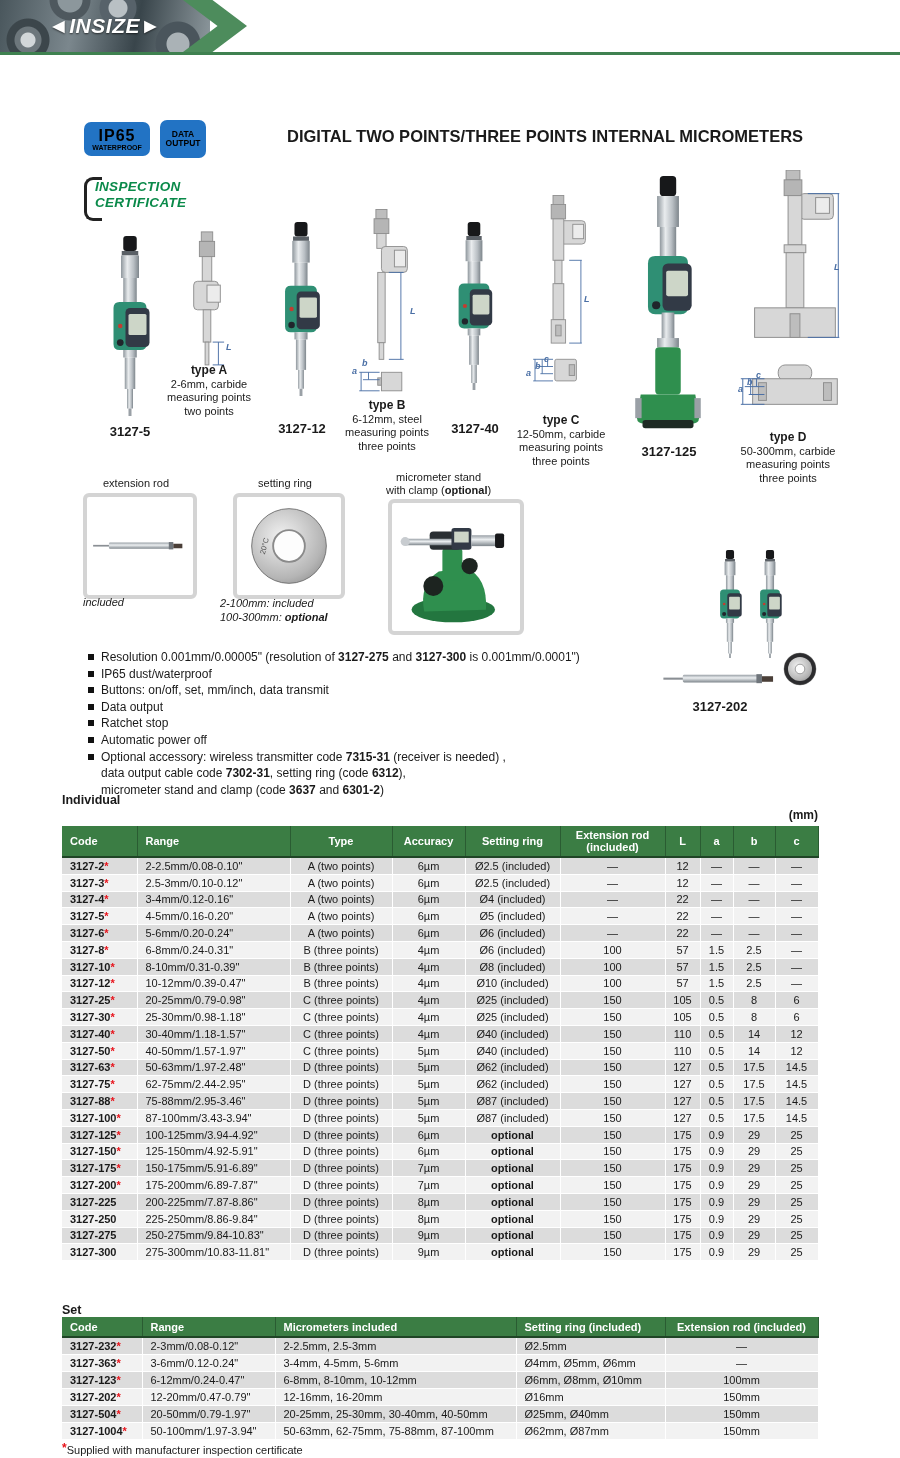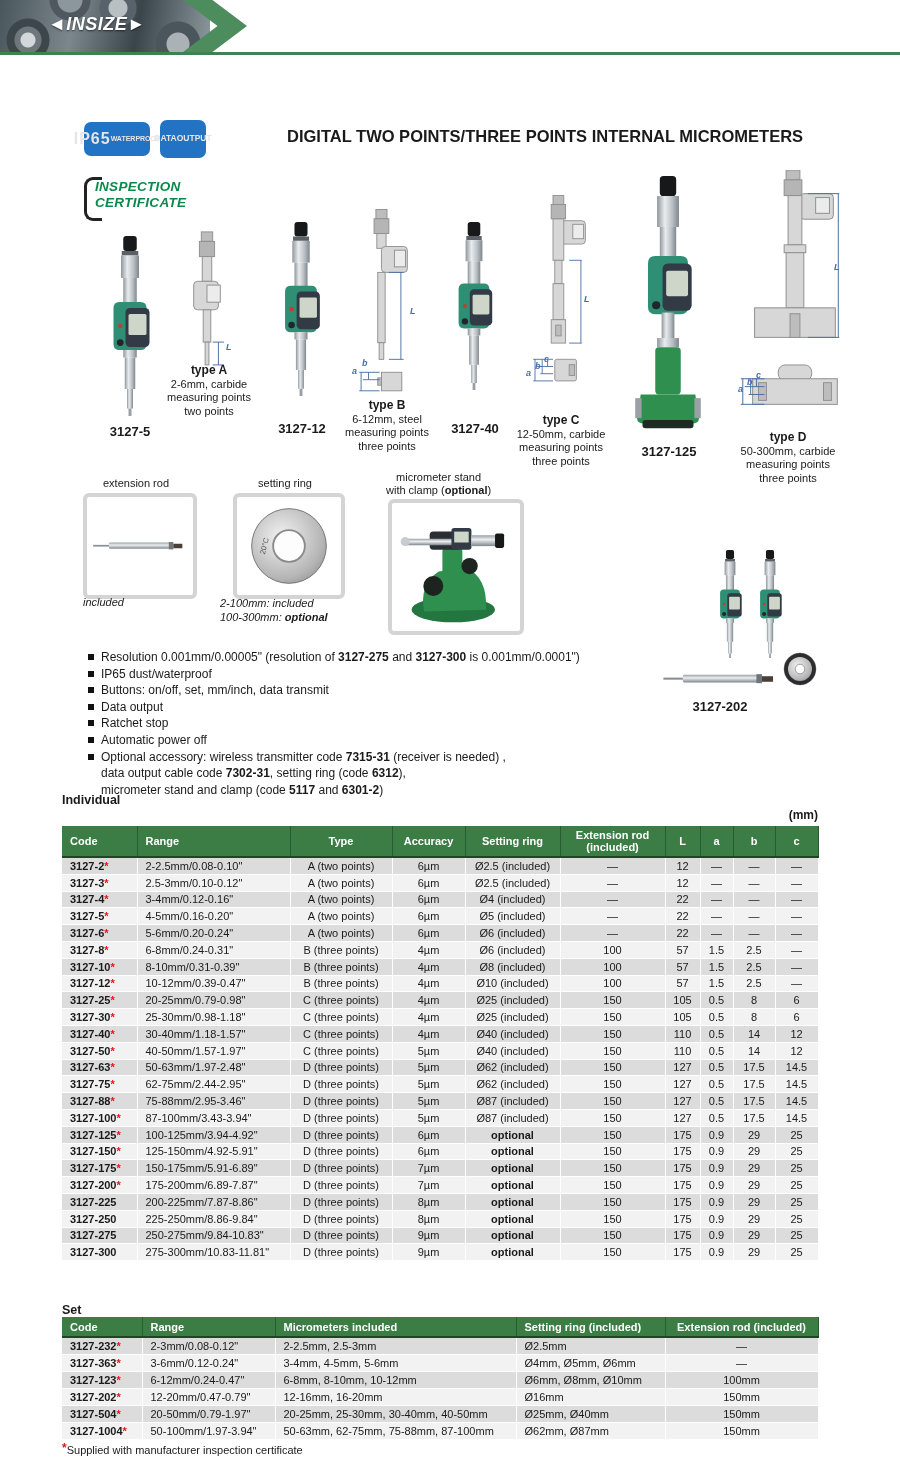--- a/index.html
+++ b/index.html
@@ -8,28 +8,28 @@
   .abs{position:absolute;}
 
   
   .banner-photo{left:0;top:0;width:210px;height:52px;
     background:
       radial-gradient(circle at 28px 40px, #d2d7d9 0 7px, #6d777c 8px 13px, #3c464b 14px 21px, rgba(0,0,0,0) 22px),
       radial-gradient(circle at 118px 8px, #b9c0c4 0 9px, #57626a 10px 18px, rgba(0,0,0,0) 19px),
       radial-gradient(circle at 178px 44px, #aab2b6 0 11px, #4a555c 12px 22px, rgba(0,0,0,0) 23px),
       radial-gradient(circle at 70px 0px, #8c979c 0 12px, #4e585e 13px 20px, rgba(0,0,0,0) 21px),
       linear-gradient(100deg,#49565c,#7b878d 35%,#39454b 65%,#8e999e);}
-  .banner-logo{left:48px;top:14px;font-size:18px;font-weight:700;font-style:italic;color:#fff;
+  .banner-logo{left:48px;top:14px;font-size:21px;font-weight:700;font-style:italic;color:#fff;
     letter-spacing:.5px;text-shadow:0 1px 2px rgba(0,0,0,.6);}
   .banner-chevron{left:183px;top:0;width:64px;height:52px;background:#4d8c5c;
     clip-path:polygon(0 0,46% 0,100% 50%,46% 100%,0 100%,54% 50%);}
   .banner-line{left:0;top:52px;width:900px;height:3px;background:#3f8150;}
 
   
-  .badge{background:#2273c4;color:#e5e5e5;border-radius:7px;display:flex;flex-direction:row;
+  .badge{background:#2273c4;color:#000000;border-radius:7px;display:flex;flex-direction:column;
     align-items:center;justify-content:center;line-height:1.08;text-align:left;}
   #badge-ip65{left:84px;top:122px;width:66px;height:34px;}
   .ip65-big{font-size:16px;font-weight:700;letter-spacing:1px;}
   .ip65-small{font-size:7px;font-weight:700;}
   #badge-data{left:160px;top:120px;width:46px;height:38px;}
   .data-line{font-size:8.5px;font-weight:700;}
   #cert{left:84px;top:176px;width:130px;height:44px;}
   .cert-bracket{position:absolute;left:0;top:1px;width:15px;height:38px;border:3px solid #222;
     border-right:none;border-radius:9px 0 0 9px;}
   .cert-text{position:absolute;left:11px;top:3px;font-size:13.5px;line-height:16px;font-weight:700;
@@ -347,21 +347,21 @@
 
   <div class="abs" id="features">
       <div class="feat-line"><span class="sq"></span><span><span>Resolution 0.001mm/0.00005" (resolution of </span><span class="b">3127-275</span><span> and </span><span class="b">3127-300</span><span> is 0.001mm/0.0001")</span></span></div>
       <div class="feat-line"><span class="sq"></span><span><span>IP65 dust/waterproof</span></span></div>
       <div class="feat-line"><span class="sq"></span><span><span>Buttons: on/off, set, mm/inch, data transmit</span></span></div>
       <div class="feat-line"><span class="sq"></span><span><span>Data output</span></span></div>
       <div class="feat-line"><span class="sq"></span><span><span>Ratchet stop</span></span></div>
       <div class="feat-line"><span class="sq"></span><span><span>Automatic power off</span></span></div>
       <div class="feat-line"><span class="sq"></span><span><span>Optional accessory: wireless transmitter code </span><span class="b">7315-31</span><span> (receiver is needed) ,</span></span></div>
       <div class="feat-line cont"><span><span>data output cable code </span><span class="b">7302-31</span><span>, setting ring (code </span><span class="b">6312</span><span>),</span></span></div>
-      <div class="feat-line cont"><span><span>micrometer stand and clamp (code </span><span class="b">5117</span><span> and </span><span class="b">6301-2</span><span>)</span></span></div>
+      <div class="feat-line cont"><span><span>micrometer stand and clamp (code </span><span class="b">3637</span><span> and </span><span class="b">6301-2</span><span>)</span></span></div>
     </div>
 
   <div class="abs sec-label" style="left:62px;top:793px">Individual</div>
   <div class="abs unit" style="left:698px;top:808px;width:120px">(mm)</div>
   <table class="abs ind" style="left:62px;top:826px">
       <colgroup>
         <col style="width: 75px;">
         <col style="width: 153px;">
         <col style="width: 102px;">
         <col style="width: 73px;">

